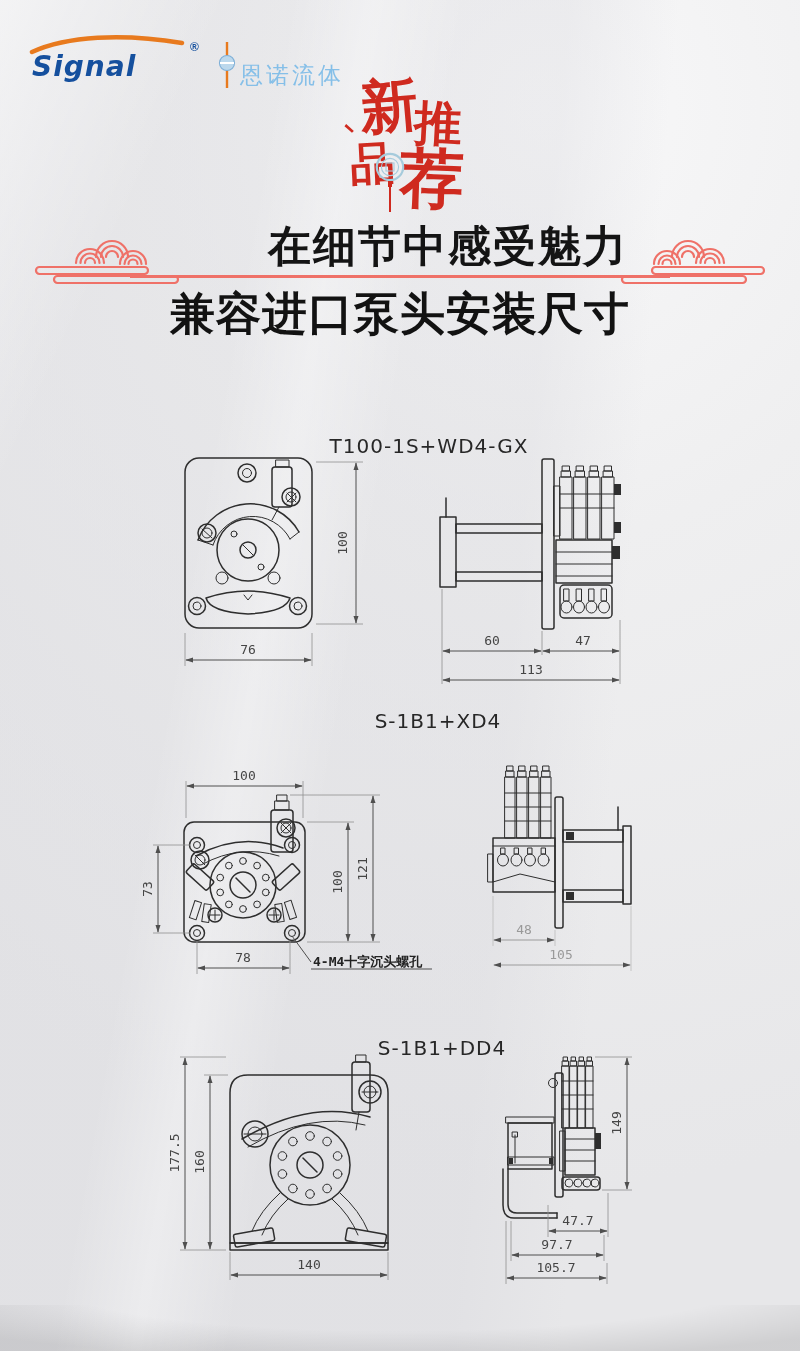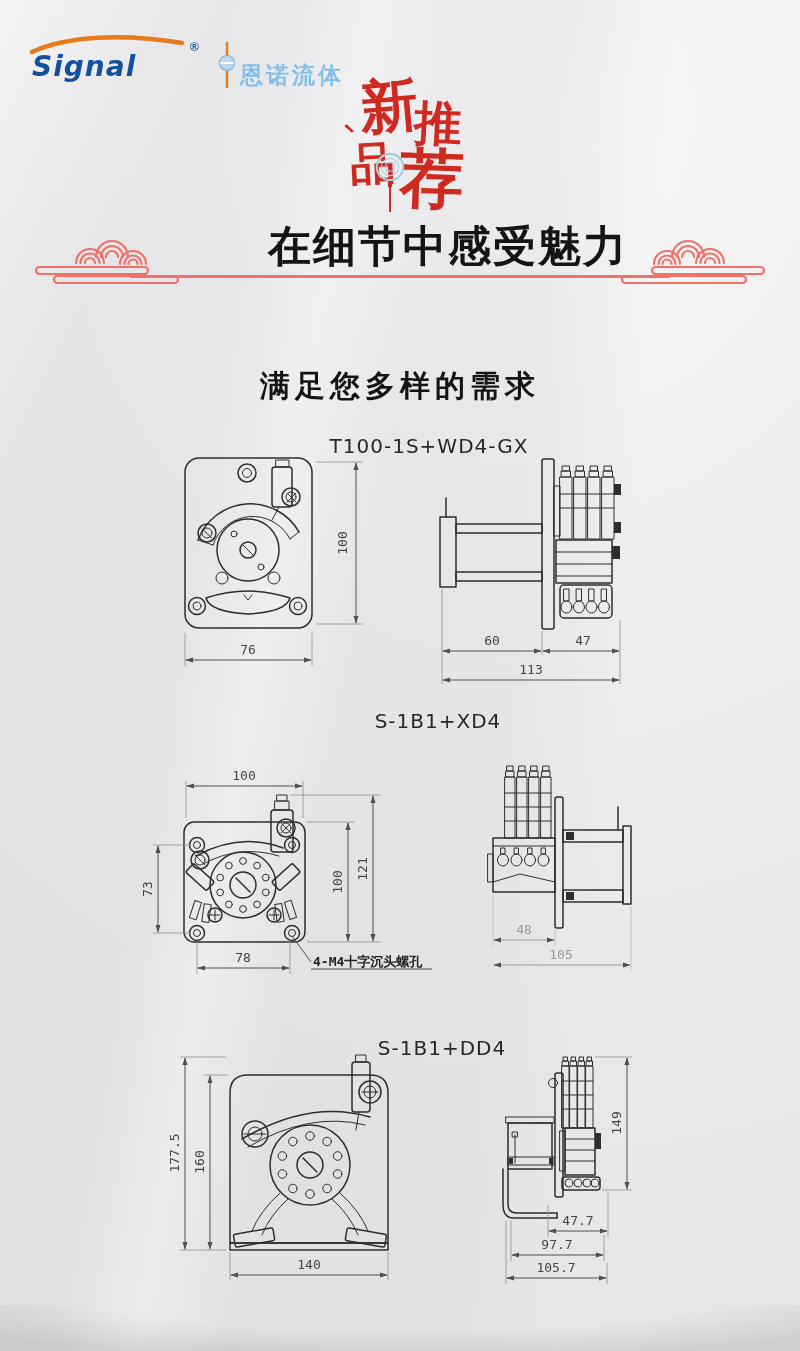--- a/index.html
+++ b/index.html
@@ -14,21 +14,21 @@
        background:radial-gradient(70% 160% at 50% -40%, rgba(0,0,0,0) 60%, rgba(0,0,0,.10) 100%);}
   .canvas{position:absolute;inset:0;}
 
   
   .logo{position:absolute;left:22px;top:34px;width:250px;height:56px;}
   .logo-swoosh{position:absolute;left:0;top:0;}
   .logo-word{position:absolute;left:10px;top:16px;font-family:"DejaVu Sans",sans-serif;
        font-style:italic;font-weight:bold;font-size:28px;color:#15509e;letter-spacing:1px;}
   .logo-reg{position:absolute;left:168px;top:6px;font-size:12px;color:#15509e;font-weight:bold;}
   .brand-mark{position:absolute;left:196px;top:8px;}
-  .brand-cn{position:absolute;left:218px;top:26px;font-size:23px;font-weight:bold;color:#85bfe8;letter-spacing:3px;white-space:nowrap;}
+  .brand-cn{position:absolute;left:218px;top:26px;font-size:23px;font-weight:normal;color:#85bfe8;letter-spacing:3px;white-space:nowrap;}
   .tagline{position:absolute;right:12px;top:44px;text-align:center;}
   .tag-row{display:flex;align-items:center;gap:8px;}
   .tag-dash{width:26px;height:2px;background:#4a4540;}
   .tag-cn{font-size:17px;font-weight:bold;color:#453f3a;letter-spacing:2px;white-space:nowrap;}
   .tag-en{margin-top:3px;font-size:7px;letter-spacing:2.6px;color:#6d6761;font-weight:bold;white-space:nowrap;}
 
   
   .stamp{position:absolute;left:340px;top:78px;width:140px;height:150px;
        font-family:"Liberation Serif",serif;color:#cf2a1f;}
   .st{position:absolute;line-height:1;font-weight:bold;}
@@ -133,21 +133,21 @@
         <path d="M 71 30 A 11 11 0 0 1 93 30"></path>
         <path d="M 76 30 A 6 6 0 0 1 88 30"></path>
       <path d="M 90 37 A 13 13 0 0 1 116 37"></path>
         <path d="M 94.5 37 A 8.5 8.5 0 0 1 111.5 37"></path>
         <path d="M 98.5 37 A 4.5 4.5 0 0 1 107.5 37"></path>
       <rect x="6" y="40" width="112" height="7" rx="3.5"></rect>
       <rect x="24" y="49" width="124" height="7" rx="3.5"></rect>
     </g>
   </svg>
   <div class="divider"></div>
-  <div class="t-desc">满足您多样的需求</div>
+  <div class="t-sub">兼容进口泵头安装尺寸</div>
 
   <div class="sec-title st1">T100-1S+WD4-GX</div>
   <svg class="dsvg dw1" width="480" height="250" viewBox="0 0 480 250">
     <g class="draw">
       <rect x="25" y="10" width="127" height="170" rx="14"></rect>
       <circle cx="87" cy="25" r="9"></circle>
         <circle cx="87" cy="25" r="4.5" class="tn"></circle>
       <rect x="116" y="12" width="13" height="7" class="tn"></rect>
       <rect x="112" y="19" width="20" height="40" rx="3"></rect>
       <circle cx="131" cy="49" r="9"></circle>

